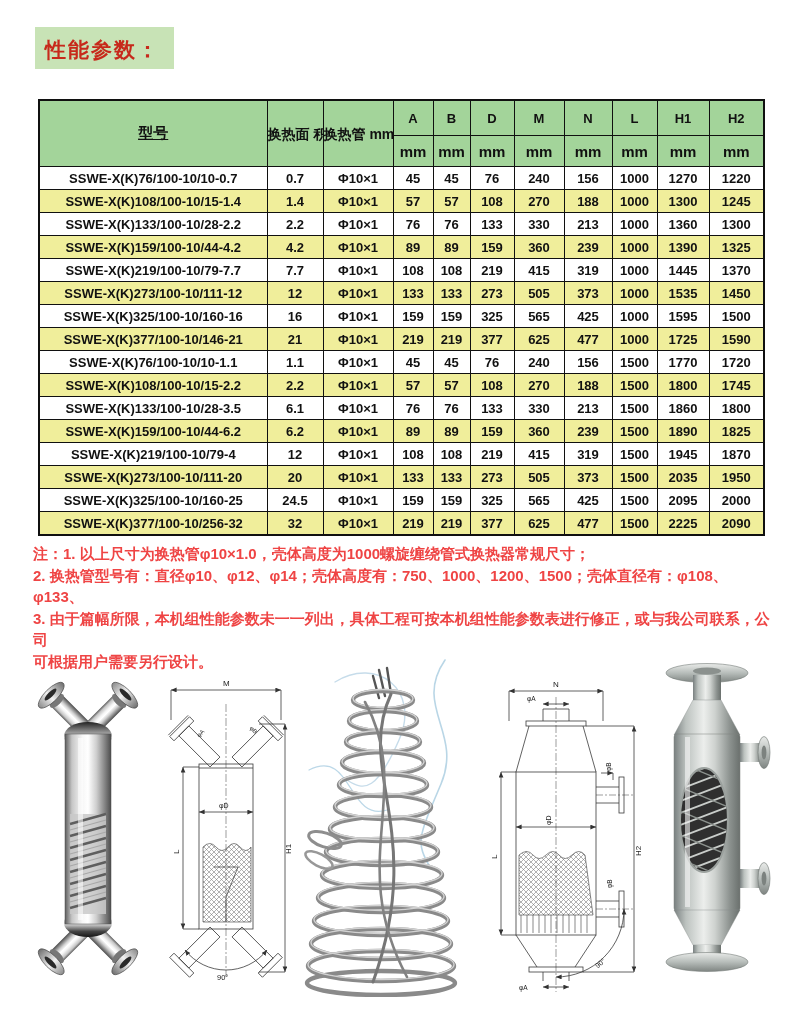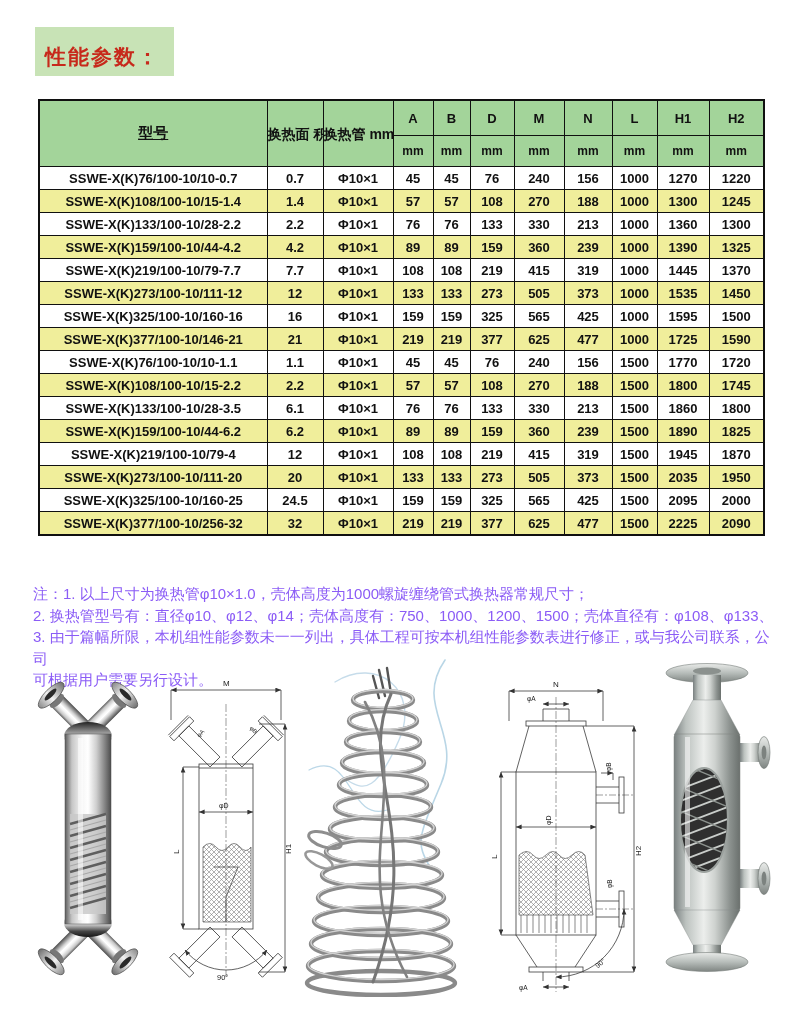--- a/index.html
+++ b/index.html
@@ -1,40 +1,40 @@
 <!DOCTYPE html>
 <html><head>
 <meta charset="utf-8">
 <style>
   html,body{margin:0;padding:0;background:#fff;}
   .page{position:relative;width:800px;height:1020px;background:#ffffff;overflow:hidden;
         font-family:"Liberation Sans","DejaVu Sans",sans-serif;color:#111;}
   
   .title-badge{position:absolute;left:35px;top:27px;background:#c8e3b6;
-    padding:16px 14px 5px 10px;font-size:21px;font-weight:bold;color:#c7291b;
+    padding:9px 14px 5px 10px;font-size:21px;font-weight:bold;color:#c7291b;
     letter-spacing:2px;}
   
   .spec-table{position:absolute;left:38px;top:99px;width:727px;border-collapse:collapse;
     table-layout:fixed;border:2px solid #101010;}
   .spec-table th,.spec-table td{border:1px solid #101010;text-align:center;
     vertical-align:middle;padding:0;overflow:hidden;white-space:nowrap;}
   .spec-table thead th{background:#a3d49a;font-weight:bold;}
   .th-main{font-size:15px;text-decoration:underline;}
   .th-2line{font-size:14px;white-space:pre-line;line-height:16px;}
   .th-dim{font-size:13px;height:34px;}
-  .th-unit{font-size:12px;height:30px;font-weight:bold;}
+  .th-unit{font-size:15px;height:30px;font-weight:bold;}
   .spec-table tbody td{height:22px;font-size:13px;font-weight:600;background:#ffffff;}
   .spec-table tbody tr.alt td{background:#f0ee9b;}
   .cell-model{font-size:13px;}
   col.c-model{width:228px;} col.c-area{width:56px;} col.c-tube{width:70px;}
   col.c-a{width:40px;} col.c-b{width:37px;} col.c-d{width:44px;} col.c-m{width:50px;}
   col.c-n{width:48px;} col.c-l{width:45px;} col.c-h1{width:52px;} col.c-h2{width:55px;}
   
   .notes{position:absolute;left:33px;top:543px;width:745px;font-size:15px;
-    font-weight:400;color:#8b5cf6;line-height:21.5px;margin-top:40px;}
+    font-weight:700;color:#ef4444;line-height:21.5px;}
   .notes p{margin:0;}
   .ind-1{margin-left:28px;}
   .ind-2{margin-left:56px;}
   
   .figures{position:absolute;top:652px;left:18px;width:764px;display:flex;
     justify-content:space-between;align-items:flex-start;}
   .fig{flex:0 0 auto;}
   .mt10{margin-top:10px;} .mt20{margin-top:20px;} .mt25{margin-top:25px;} .mt5{margin-top:5px;}
   svg text{font-family:"Liberation Sans","DejaVu Sans",sans-serif;}
 </style>

